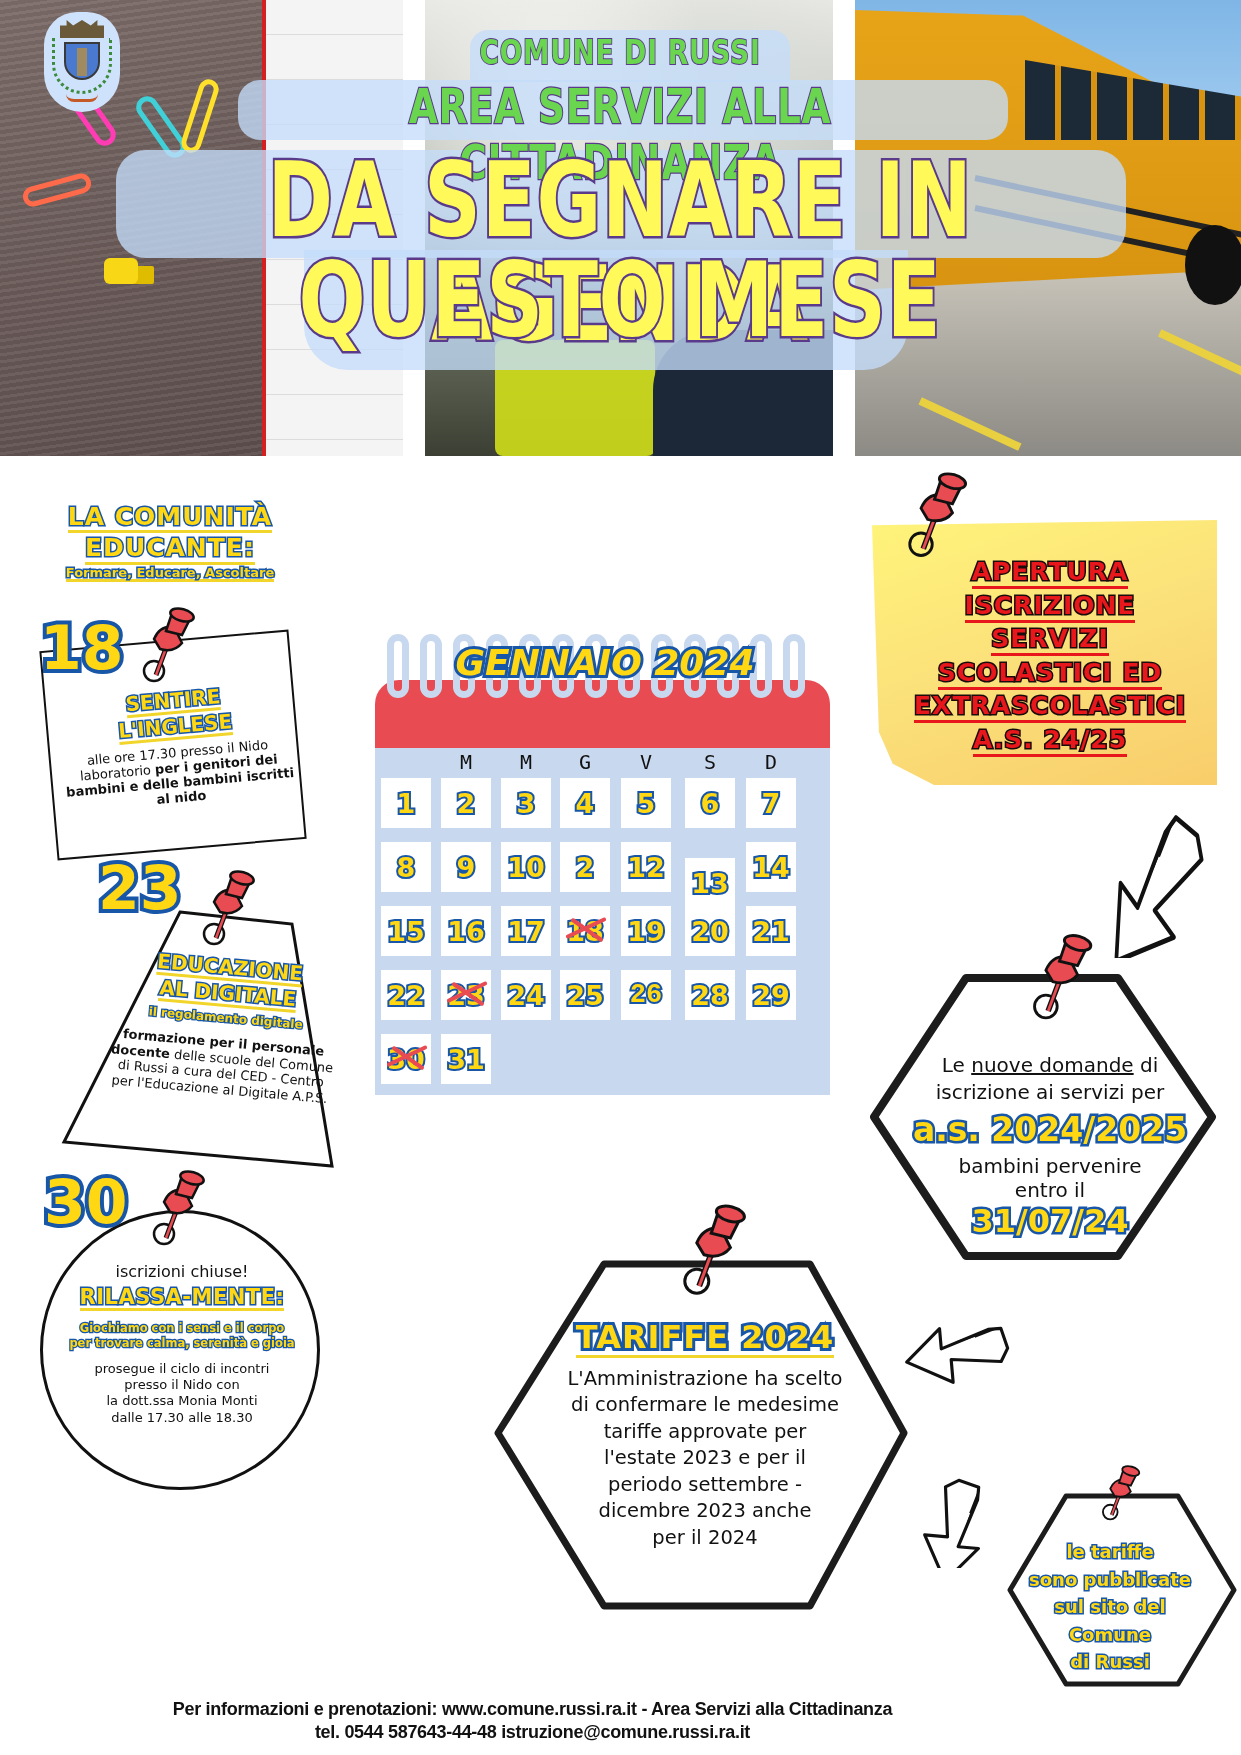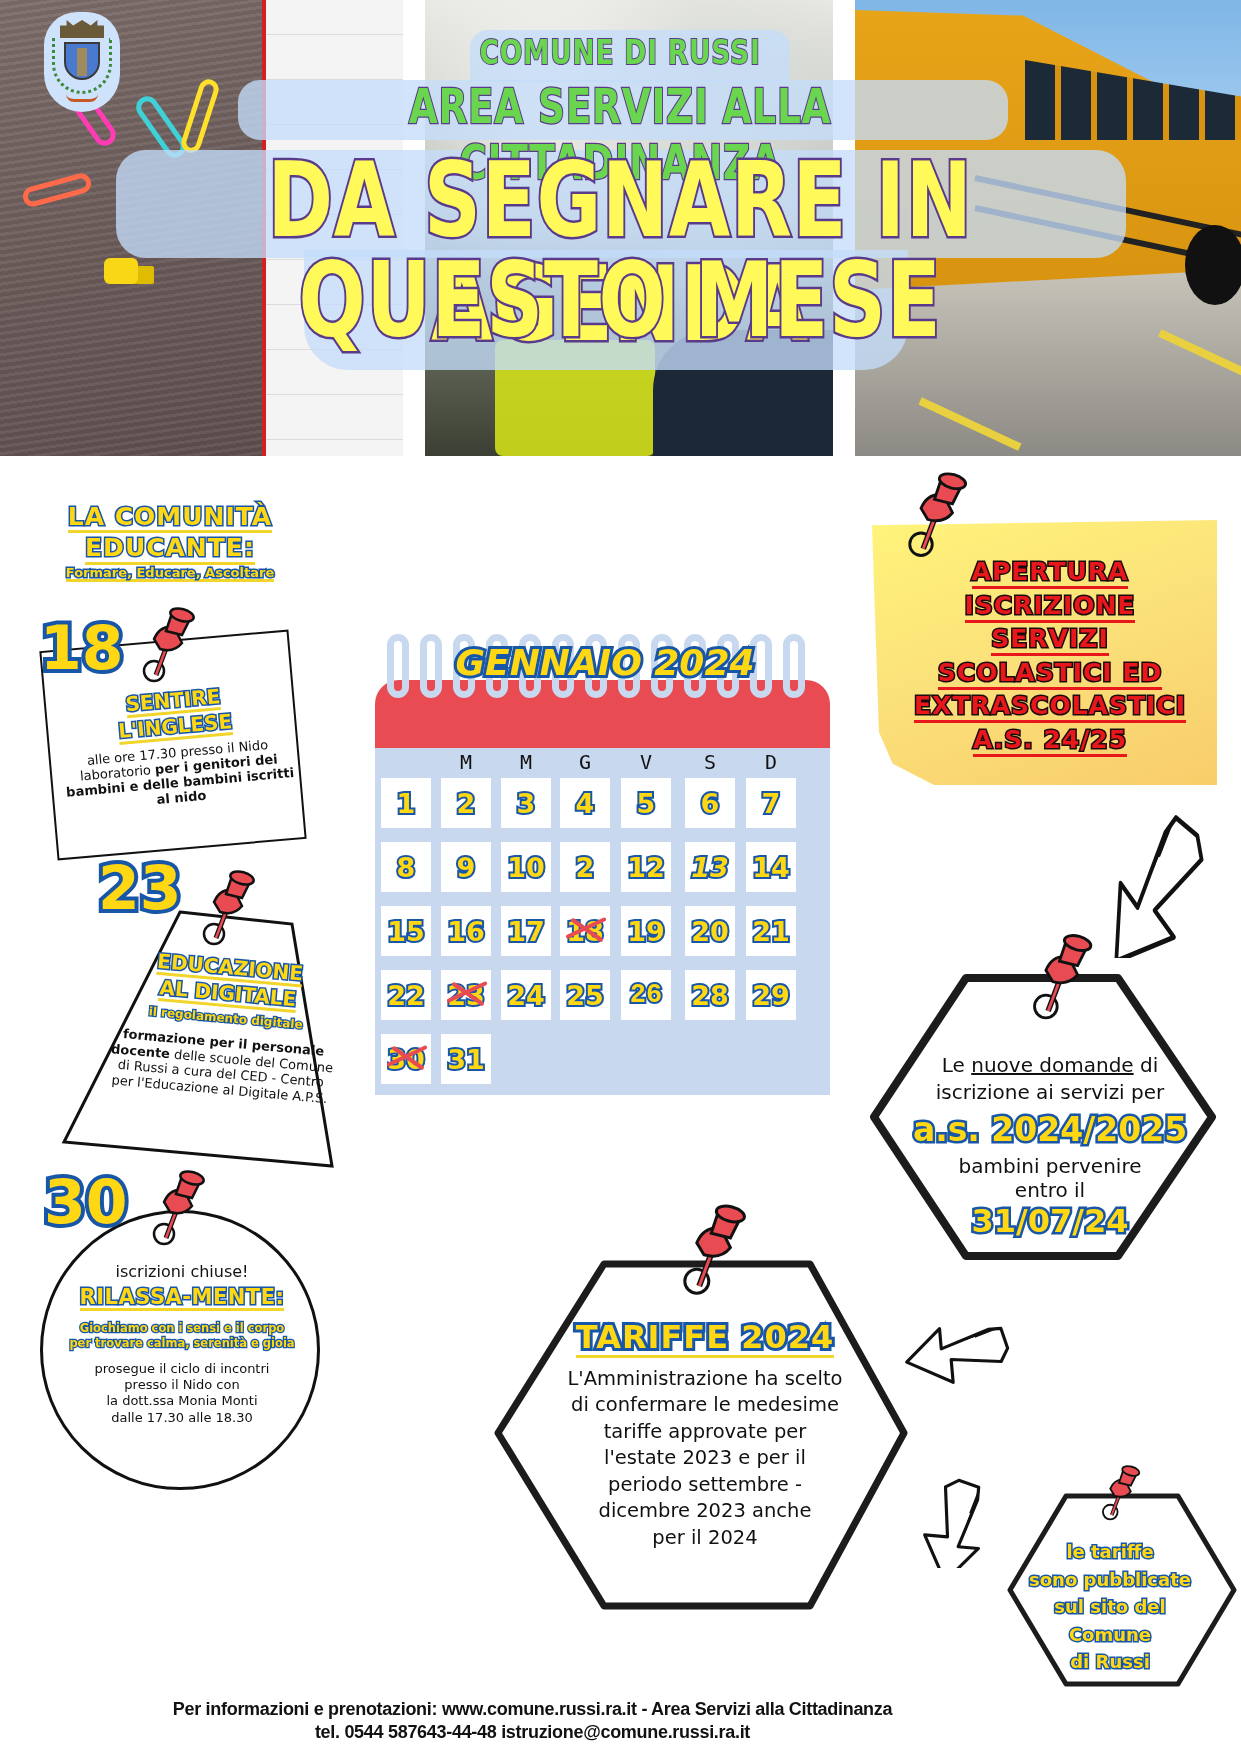--- a/index.html
+++ b/index.html
@@ -288,21 +288,21 @@
       <div class="day yb" style="left: 126px; top: 98px;">3</div>
       <div class="day yb" style="left: 185px; top: 98px;">4</div>
       <div class="day yb" style="left: 246px; top: 98px;">5</div>
       <div class="day yb" style="left: 310px; top: 98px;">6</div>
       <div class="day yb" style="left: 371px; top: 98px;">7</div>
       <div class="day yb" style="left: 6px; top: 162px;">8</div>
       <div class="day yb" style="left: 66px; top: 162px;">9</div>
       <div class="day yb" style="left: 126px; top: 162px;">10</div>
       <div class="day yb" style="left: 185px; top: 162px;">2</div>
       <div class="day yb" style="left: 246px; top: 162px;">12</div>
-      <div class="day yb" style="left: 310px; top: 162px; font-style: italic;">13</div>
+      <div class="day yb" style="left: 310px; top: 178px;">13</div>
       <div class="day yb" style="left: 371px; top: 162px;">14</div>
       <div class="day yb" style="left: 6px; top: 226px;">15</div>
       <div class="day yb" style="left: 66px; top: 226px;">16</div>
       <div class="day yb" style="left: 126px; top: 226px;">17</div>
       <div class="day yb crossed" style="left: 185px; top: 226px;">18</div>
       <div class="day yb" style="left: 246px; top: 226px;">19</div>
       <div class="day yb" style="left: 310px; top: 226px;">20</div>
       <div class="day yb" style="left: 371px; top: 226px;">21</div>
       <div class="day yb" style="left: 6px; top: 290px;">22</div>
       <div class="day yb crossed" style="left: 66px; top: 290px;">23</div>

